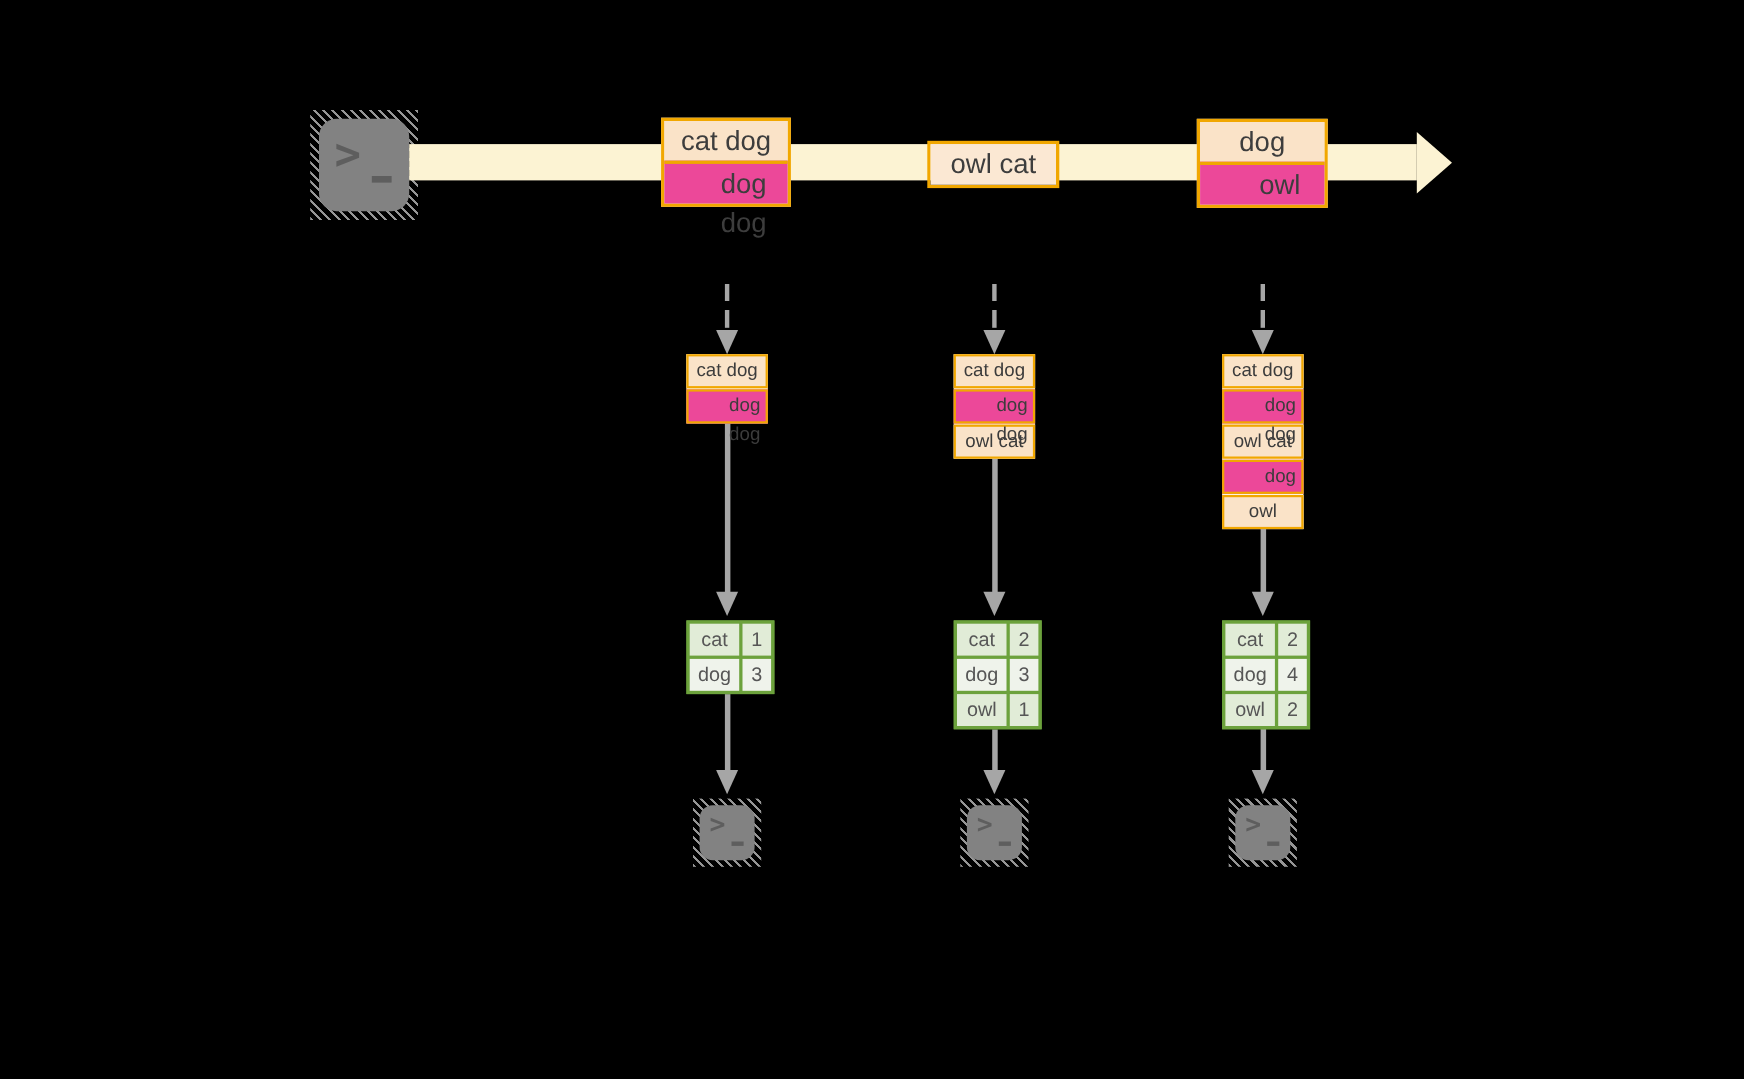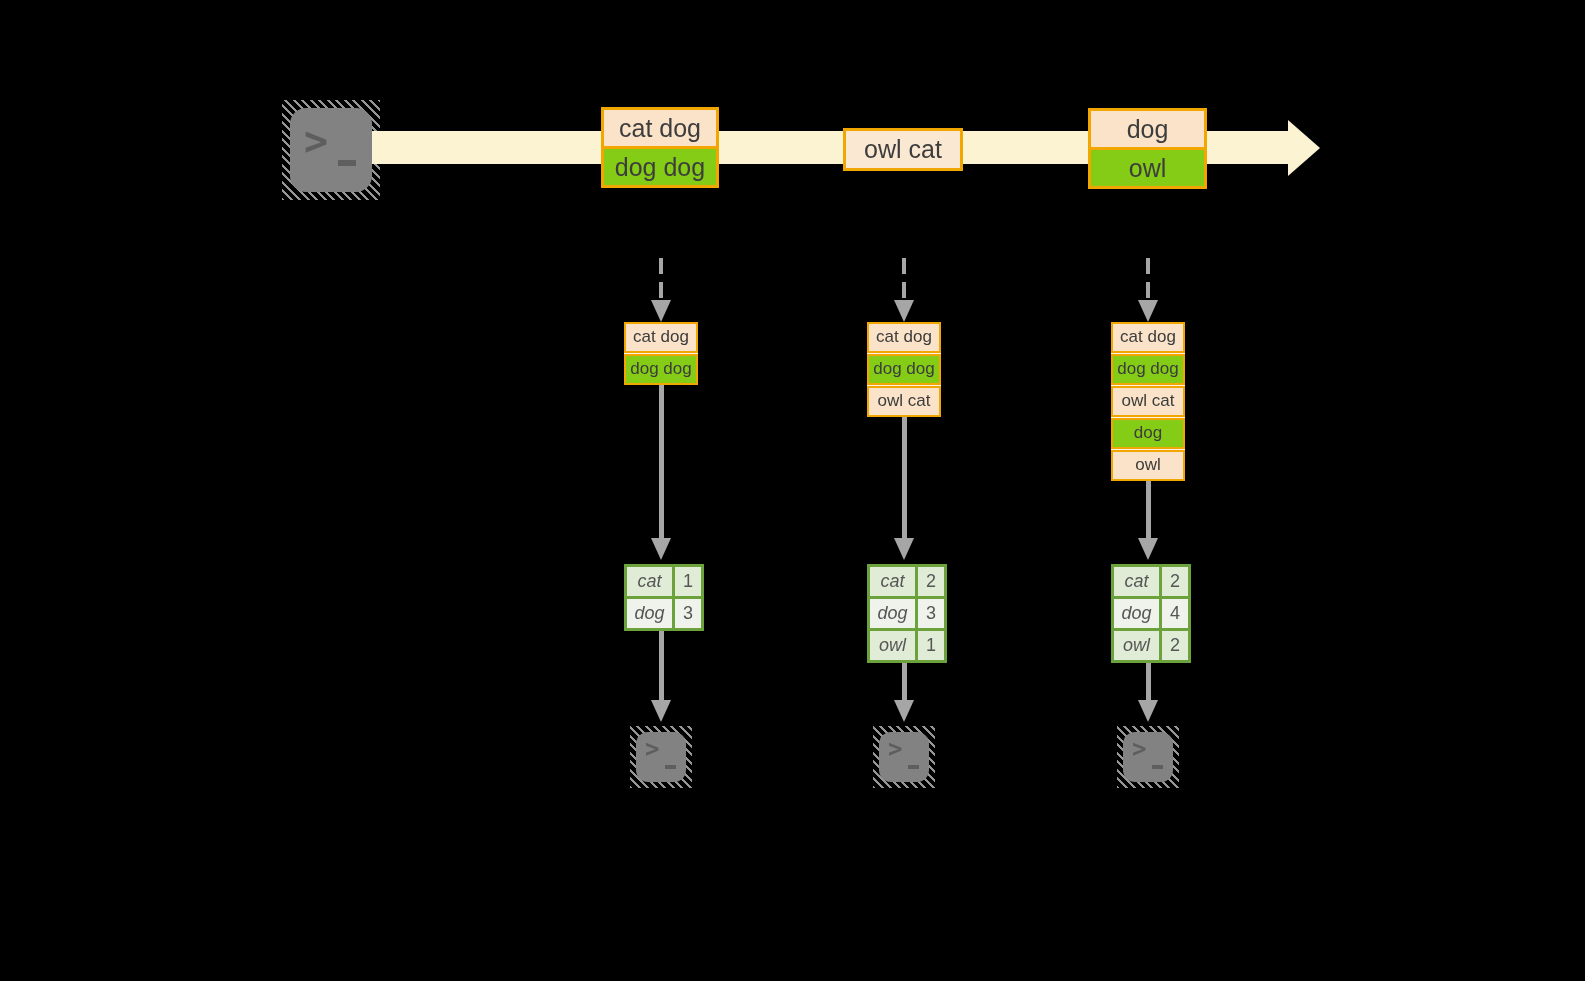--- a/index.html
+++ b/index.html
@@ -32,21 +32,21 @@
     border-top:28px solid transparent;border-bottom:28px solid transparent;border-left:32px solid #fcf3d3;
   }
   
   .ebox{position:absolute;border:3px solid #f1a700;background:#fdf2e4;z-index:3;}
   .erow{
     height:36px;line-height:36px;text-align:center;font-size:25px;color:#3d3d3d;
   }
   .erow + .erow{border-top:3px solid #f1a700;}
   .erow1{height:37px;line-height:37px;}
   .peach{background:#fae3c8;}
-  .cream{background:#84cc16;}
+  .cream{background:#ec4899;padding-left:32px;}
   .peachlt{background:#fbe8d3;}
   
   .dash-shaft{
     position:absolute;width:4px;height:40px;top:258px;z-index:2;
     background:repeating-linear-gradient(to bottom,#a6a6a6 0 16px,transparent 16px 24px);
   }
   .ahead{
     position:absolute;width:0;height:0;z-index:2;
     border-left:10px solid transparent;border-right:10px solid transparent;border-top:22px solid #a6a6a6;
   }
@@ -65,21 +65,21 @@
     display:flex;align-items:center;justify-content:center;
     font-size:31px;color:#2e2e2e;letter-spacing:0.5px;
   }
   
   .gtable{position:absolute;width:74px;border:3px solid #6ca23c;background:#6ca23c;z-index:3;}
   .grow{display:flex;height:29px;margin-top:3px;}
   .grow:first-child{margin-top:0;}
   .gcell{
     line-height:29px;text-align:center;font-size:18px;color:#565656;
   }
-  .gword{width:45px;font-style:italic;}
+  .gword{width:45px;}
   .gnum{flex:1;margin-left:3px;}
   .gdark{background:#e1ecd7;}
   .glight{background:#eff3eb;}
 </style>
 </head>
 <body>
 
 <div class="canvas">
 
   <div class="term term-lg" style="left:282px;top:100px;width:98px;height:100px;">

